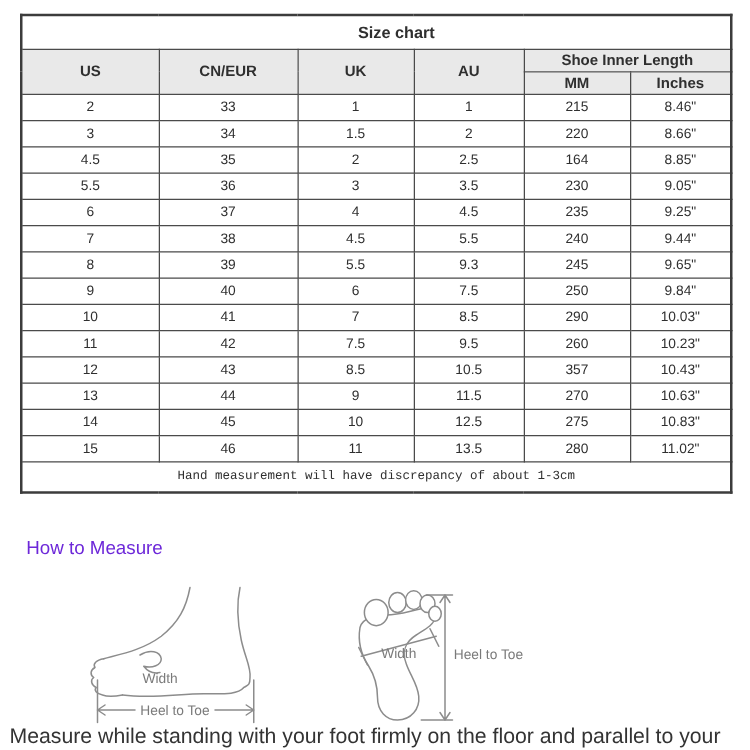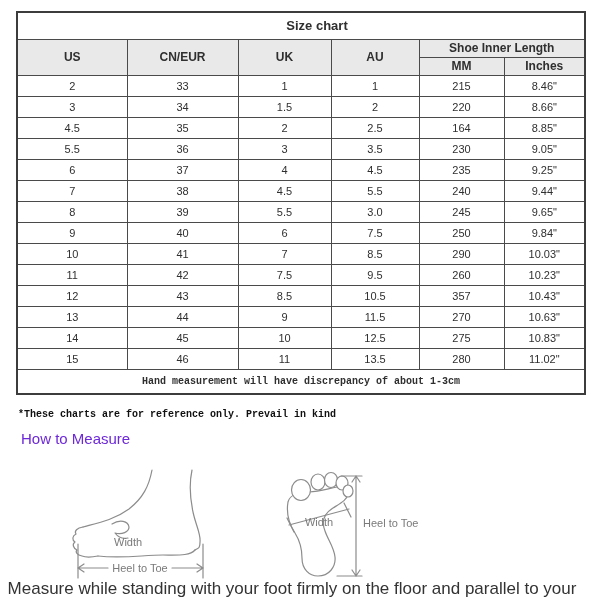--- a/index.html
+++ b/index.html
@@ -14,21 +14,21 @@
   table.size-chart th, table.size-chart td {
                      border:1px solid #4a4a4a; text-align:center;
                      vertical-align:middle; color:#2f2f2f; overflow:hidden; }
   th.title-cell    { height:27px; font-size:13px; font-weight:bold;
                      background:#ffffff; color:#1a1a1a;padding-left:32px; }
   th.head          { background:#e9e9e9; font-size:12px; font-weight:bold;
                      height:18px; color:#222; }
   tbody.data td    { height:21px; font-size:11px; background:#fff; }
   td.note-cell     { height:25px; background:#fff;
                      font-family:"Liberation Mono", monospace;
-                     font-weight:bold; font-size:10px; color:#101010;border-radius:11px; }
+                     font-weight:normal; font-size:10px; color:#101010;border-radius:11px; }
 
   
   .ref-note    { position:absolute; left:18px; top:409px;
                  font-family:"Liberation Mono", monospace; font-weight:bold;
                  font-size:10px; color:#101010; white-space:nowrap; }
   .howto-title { position:absolute; left:21px; top:430px;
                  font-size:15px; color:#6d28d9; }
   .howto-sub   { position:absolute; left:21px; top:451px;
                  font-size:11px; color:#3f3f3f; }
   .caption     { position:absolute; left:0; top:579px; width:584px;
@@ -128,21 +128,21 @@
           <td>4.5</td>
           <td>5.5</td>
           <td>240</td>
           <td>9.44"</td>
         </tr>
 
         <tr>
           <td>8</td>
           <td>39</td>
           <td>5.5</td>
-          <td>3.0</td>
+          <td>9.3</td>
           <td>245</td>
           <td>9.65"</td>
         </tr>
 
         <tr>
           <td>9</td>
           <td>40</td>
           <td>6</td>
           <td>7.5</td>
           <td>250</td>
@@ -203,21 +203,20 @@
           <td>11.02"</td>
         </tr>
       </tbody>
     <tfoot>
       <tr>
         <td class="note-cell" colspan="6">Hand measurement will have discrepancy of about 1-3cm</td>
       </tr>
     </tfoot>
   </table>
 
-  <div class="ref-note">*These charts are for reference only. Prevail in kind</div>
 
   <div class="howto-title">How to Measure</div>
 
   <svg id="side-foot" class="diagram" width="160" height="112" viewBox="0 0 160 112">
     <path d="M84,2 C81,18 75,30 61,41 C46,52 30,55 15,59"></path>
     <path d="M15,59 C9,60 6,63 8,66 C4,68 4,72 7,74 C4,76 5,80 9,82 C7,84 9,87 14,88 C19,90 25,89 30,88"></path>
     <path d="M30,88 C55,91 75,87 95,87 C110,87 122,88 127,82"></path>
     <path d="M124,2 C121,16 122,30 125,44 C128,58 133,66 132,74 C132,81 130,80 127,82"></path>
     <path d="M44,56 C52,51 60,53 61,59 C61,64 54,67 47,65 C50,69 55,71 60,70"></path>
     <line x1="10" y1="76" x2="10" y2="110"></line>

